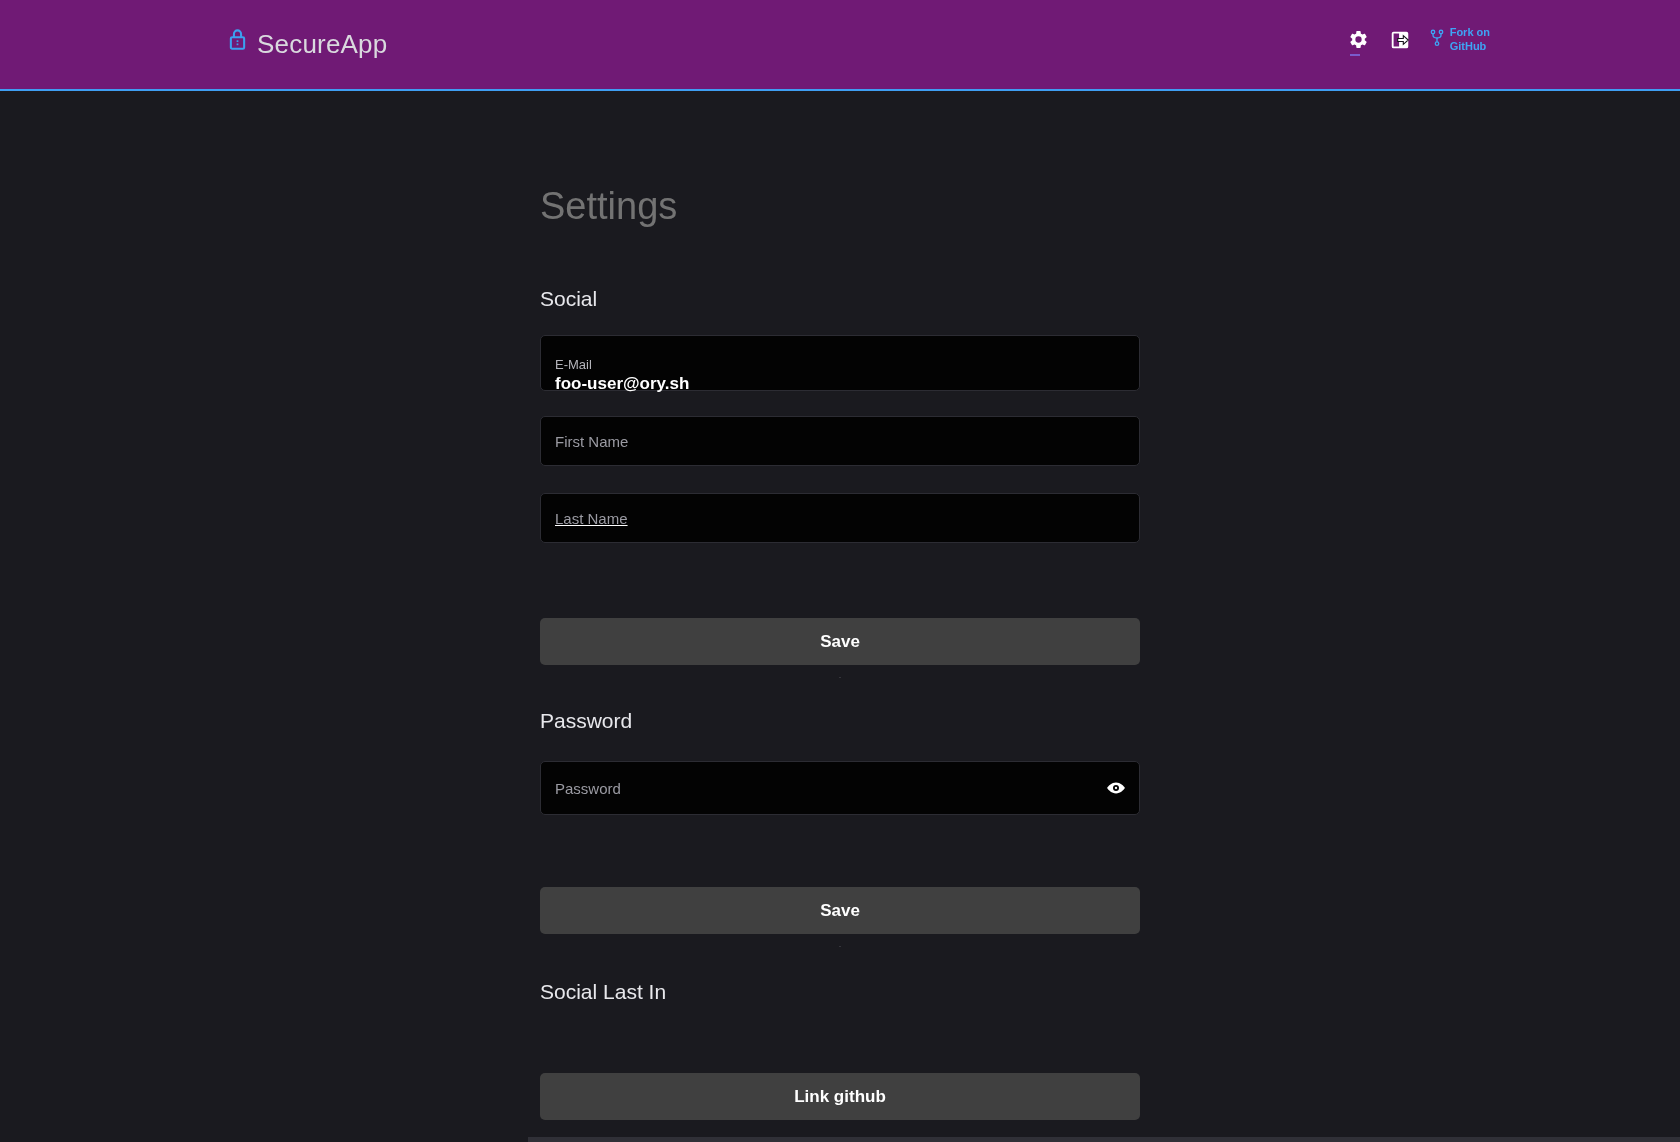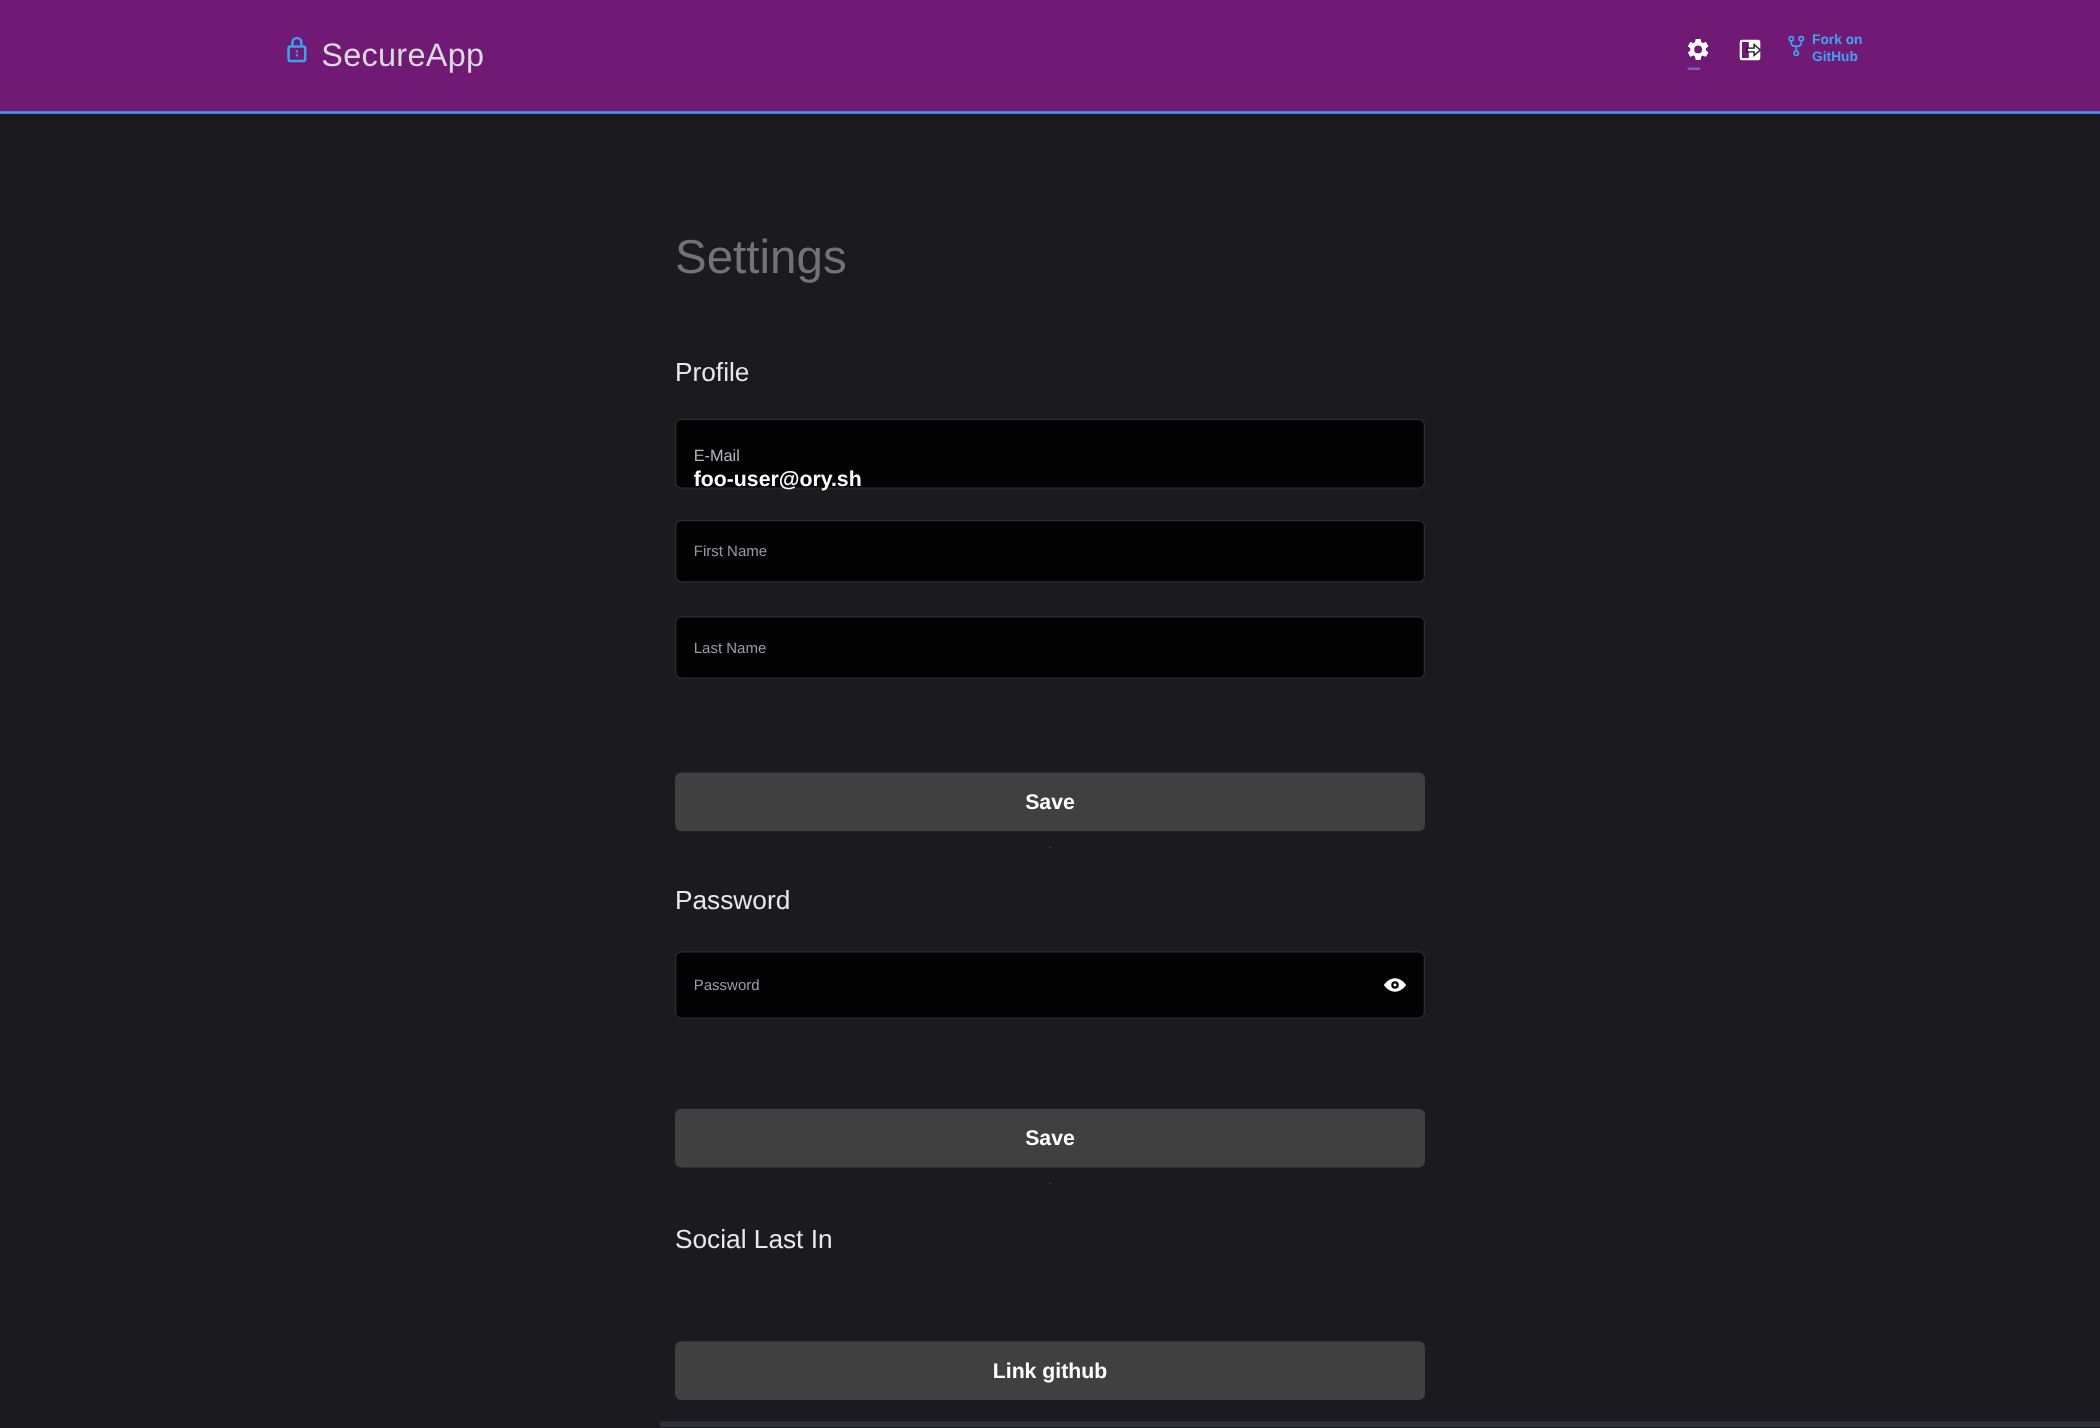--- a/index.html
+++ b/index.html
@@ -93,27 +93,27 @@
 
   .text-input {
     display: block;
     width: 100%;
     height: 50px;
     background: #030303;
     border: 1px solid #2c2c33;
     border-radius: 5px;
     padding: 0 14px;
     color: #ffffff;
-    font-size: 12px;
+    font-size: 15px;
     font-family: "Liberation Sans", sans-serif;
     outline: none;
   }
   .text-input::placeholder { color: #9b9ba3; opacity: 1; }
   .mt-25 { margin-top: 25px; }
-  .mt-27 { margin-top: 27px; }
+  .mt-27 { margin-top: 27px; text-decoration: underline; }
 
   .pw-wrap { position: relative; margin-top: 27px; }
   .pw-wrap .text-input { height: 54px; padding-right: 48px; }
   .eye-btn {
     position: absolute;
     right: 14px; top: 50%;
     transform: translateY(-50%);
     background: none; border: none; cursor: pointer;
     display: inline-flex;
   }
@@ -199,21 +199,21 @@
         </span>
       </a>
     </div>
   </header>
 
   <main class="main">
     <div class="form-col">
 
       <h1 class="page-title">Settings</h1>
 
-      <h2 class="section-heading h-profile">Profile</h2>
+      <h2 class="section-heading h-profile">Social</h2>
 
       <div class="email-box">
         <div class="email-label">E-Mail</div>
         <div class="email-value">foo-user@ory.sh</div>
       </div>
 
       <input class="text-input mt-25" type="text" placeholder="First Name" style="">
 
       <input class="text-input mt-27" type="text" placeholder="Last Name" style="">
 

